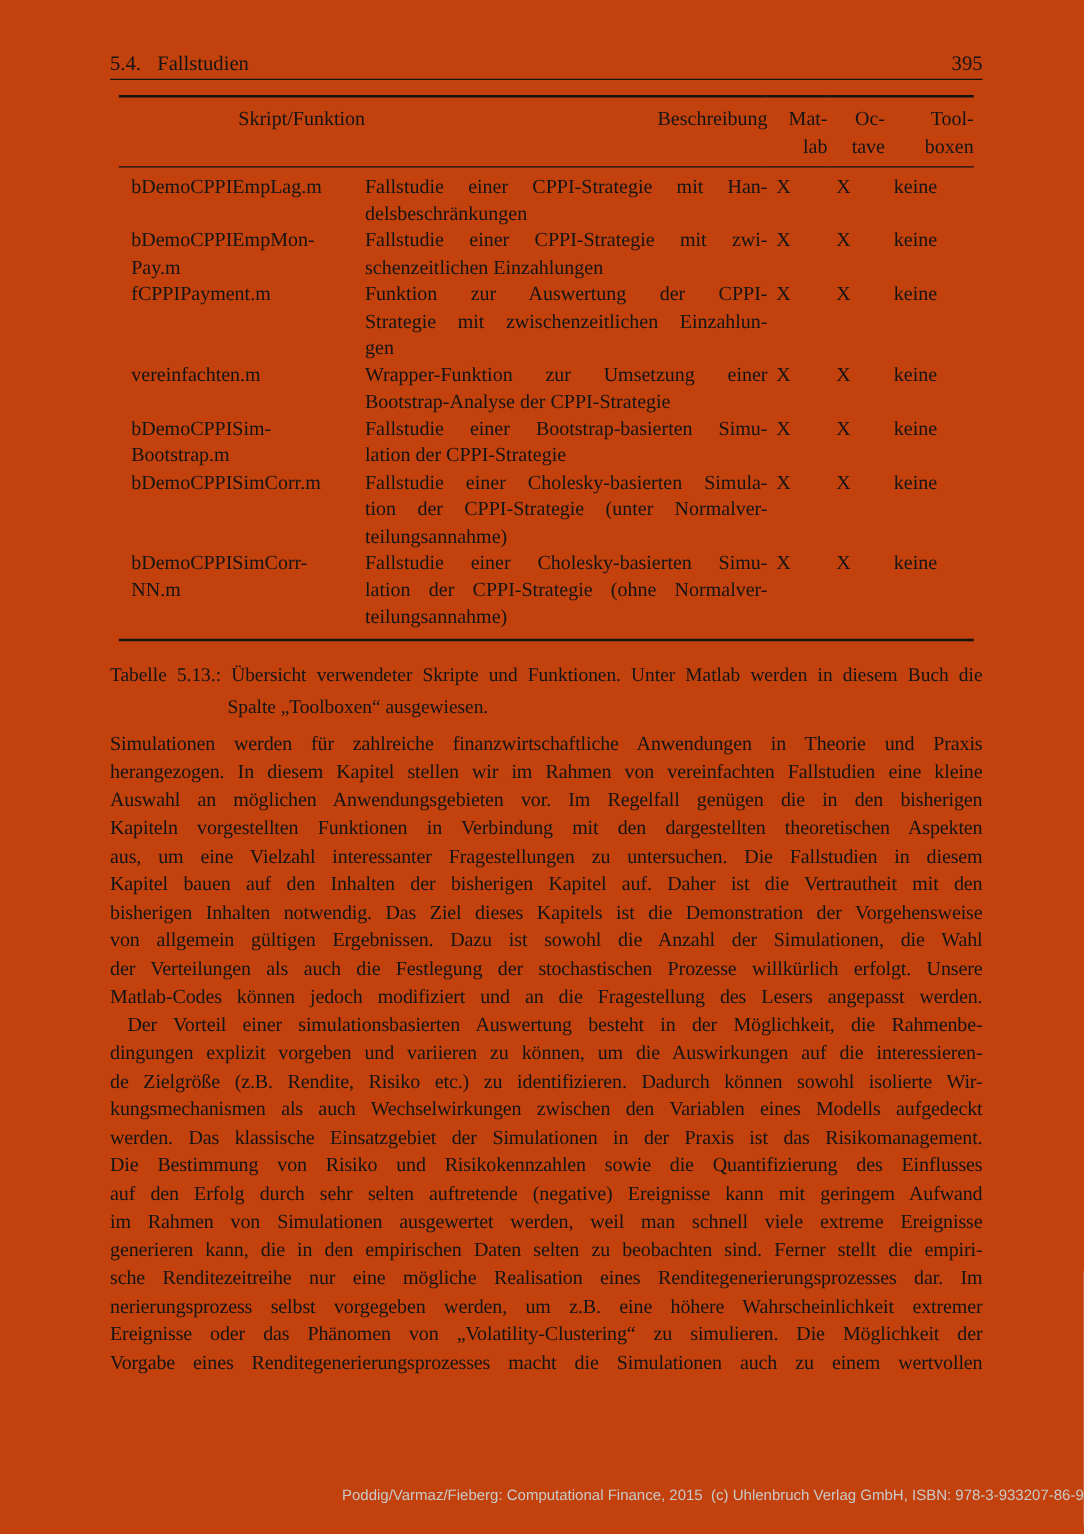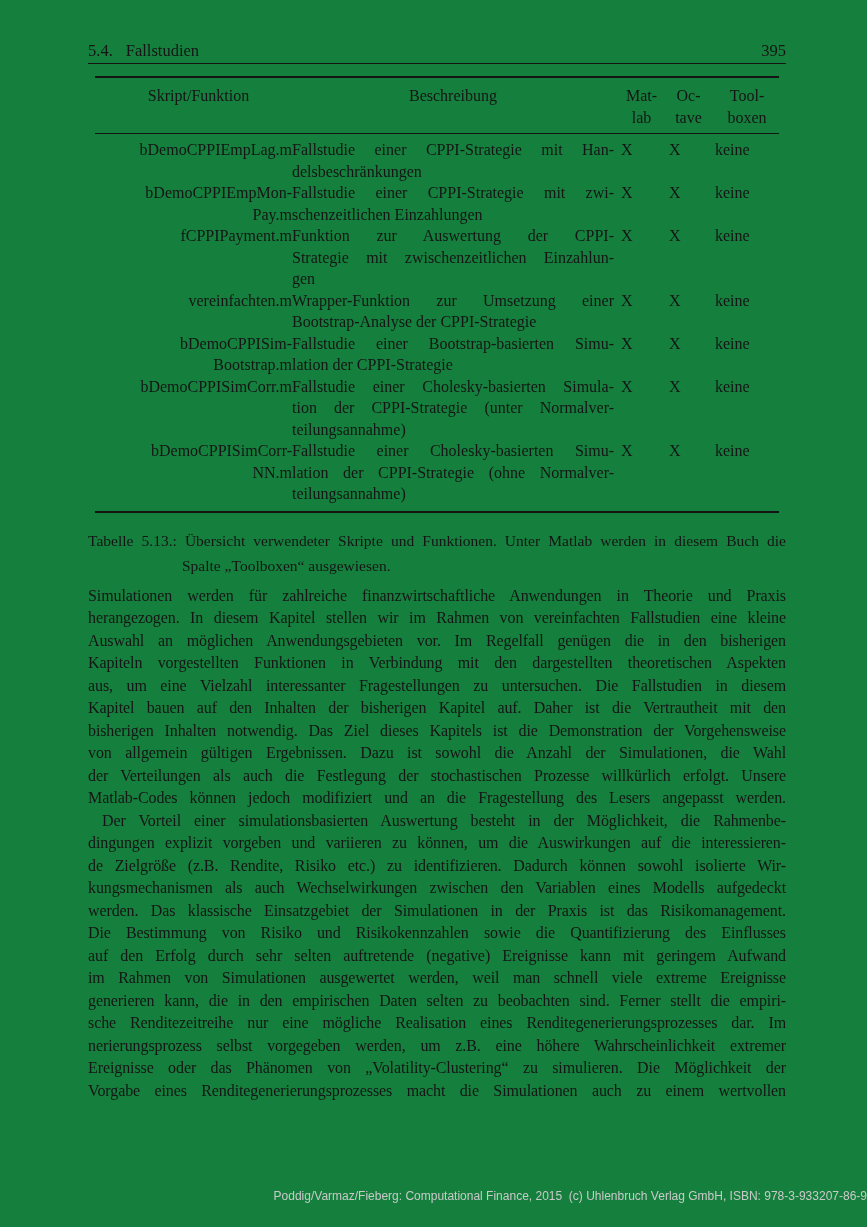--- a/index.html
+++ b/index.html
@@ -1,47 +1,47 @@
 <!DOCTYPE html>
 <html><head>
 <meta charset="utf-8">
 <style>
   html,body { margin:0; padding:0; }
   body {
     width:867px; height:1227px; background:#ffffff; position:relative;
     font-family:"Liberation Serif", serif; color:#151515;
     -webkit-font-smoothing:antialiased;
   }
-  .page { position:absolute; inset:0; overflow:hidden; background:#15803d; }
+  .page { position:absolute; inset:0; overflow:hidden; background:#c2410c; }
   .content { position:absolute; left:88px; top:42px; width:698px; }
 
   
   .page-header {
     display:flex; justify-content:space-between; align-items:baseline;
     font-size:16.5px; line-height:18px; padding-bottom:3px;
     border-bottom:1.5px solid #141414;
   }
   .sect-title { margin-left:13px; }
 
   
   table.scripts-table {
     margin-top:12px; margin-left:7px; width:684px;
     border-collapse:collapse; table-layout:fixed;
     border-top:2px solid #141414; border-bottom:2.5px solid #141414;
     font-size:16px;
   }
   table.scripts-table th {
-    font-weight:normal; text-align:center; vertical-align:top;
+    font-weight:normal; text-align:right; vertical-align:top;
     white-space:pre-line; line-height:21.5px;
     padding:7px 0 5px 0; border-bottom:1.5px solid #141414;
   }
   table.scripts-table td { vertical-align:top; padding:0; line-height:21.5px; }
   tbody tr:first-child td { padding-top:5px; }
   tbody tr:last-child td { padding-bottom:6px; }
-  .col-script { padding-left:10px !important;text-align:right; }
+  .col-script { padding-left:10px !important; }
   .col-x     { padding-left:7px !important; }
   .col-tool  { padding-left:7px !important; }
 
   
   .j { text-align:justify; text-align-last:justify; }
 
   
   .caption { margin-top:15px; font-size:15.5px; line-height:25px; width:698px; }
   .caption div + div { padding-left:94px; }
 

